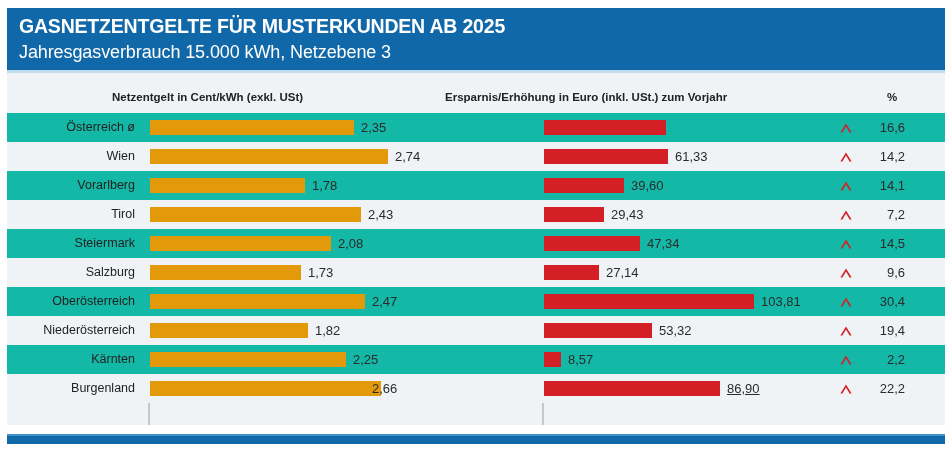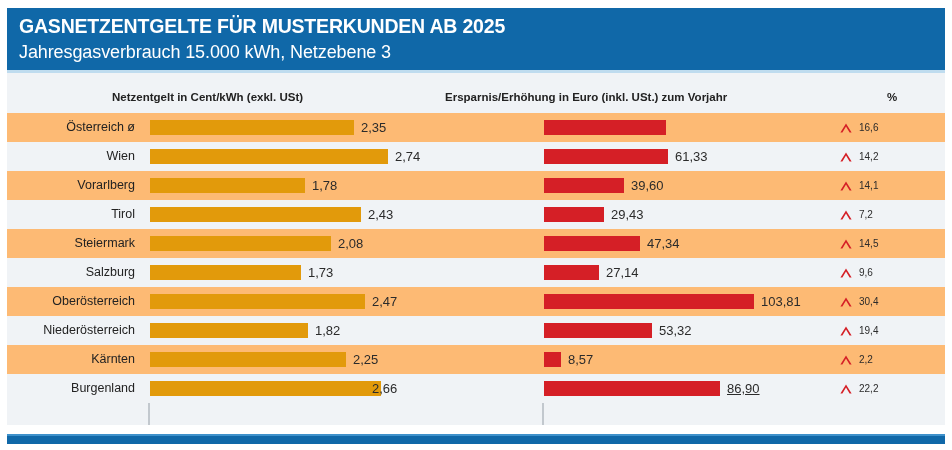--- a/index.html
+++ b/index.html
@@ -88,21 +88,21 @@
     position: absolute;
     left: 0;
     top: 40px;
     width: 938px;
   }
   .row {
     position: relative;
     height: 29px;
     width: 938px;
   }
-  .row.odd  { background: #fdba74; }
+  .row.odd  { background: #14b8a6; }
   .row.even { background: #F0F3F6; }
 
   .row-label {
     position: absolute;
     left: 0;
     top: 0;
     width: 128px;
     height: 29px;
     line-height: 29px;
     text-align: right;
@@ -152,22 +152,22 @@
     align-items: center;
     justify-content: center;
   }
   .pct-cell {
     position: absolute;
     left: 852px;
     top: 0;
     width: 46px;
     height: 29px;
     line-height: 29px;
-    text-align: left;
-    font-size: 10px;
+    text-align: right;
+    font-size: 13px;
     color: #2B2B2B;
     white-space: nowrap;
   }
 
   
   .footer-band {
     position: absolute;
     left: 7px;
     top: 434px;
     width: 938px;

